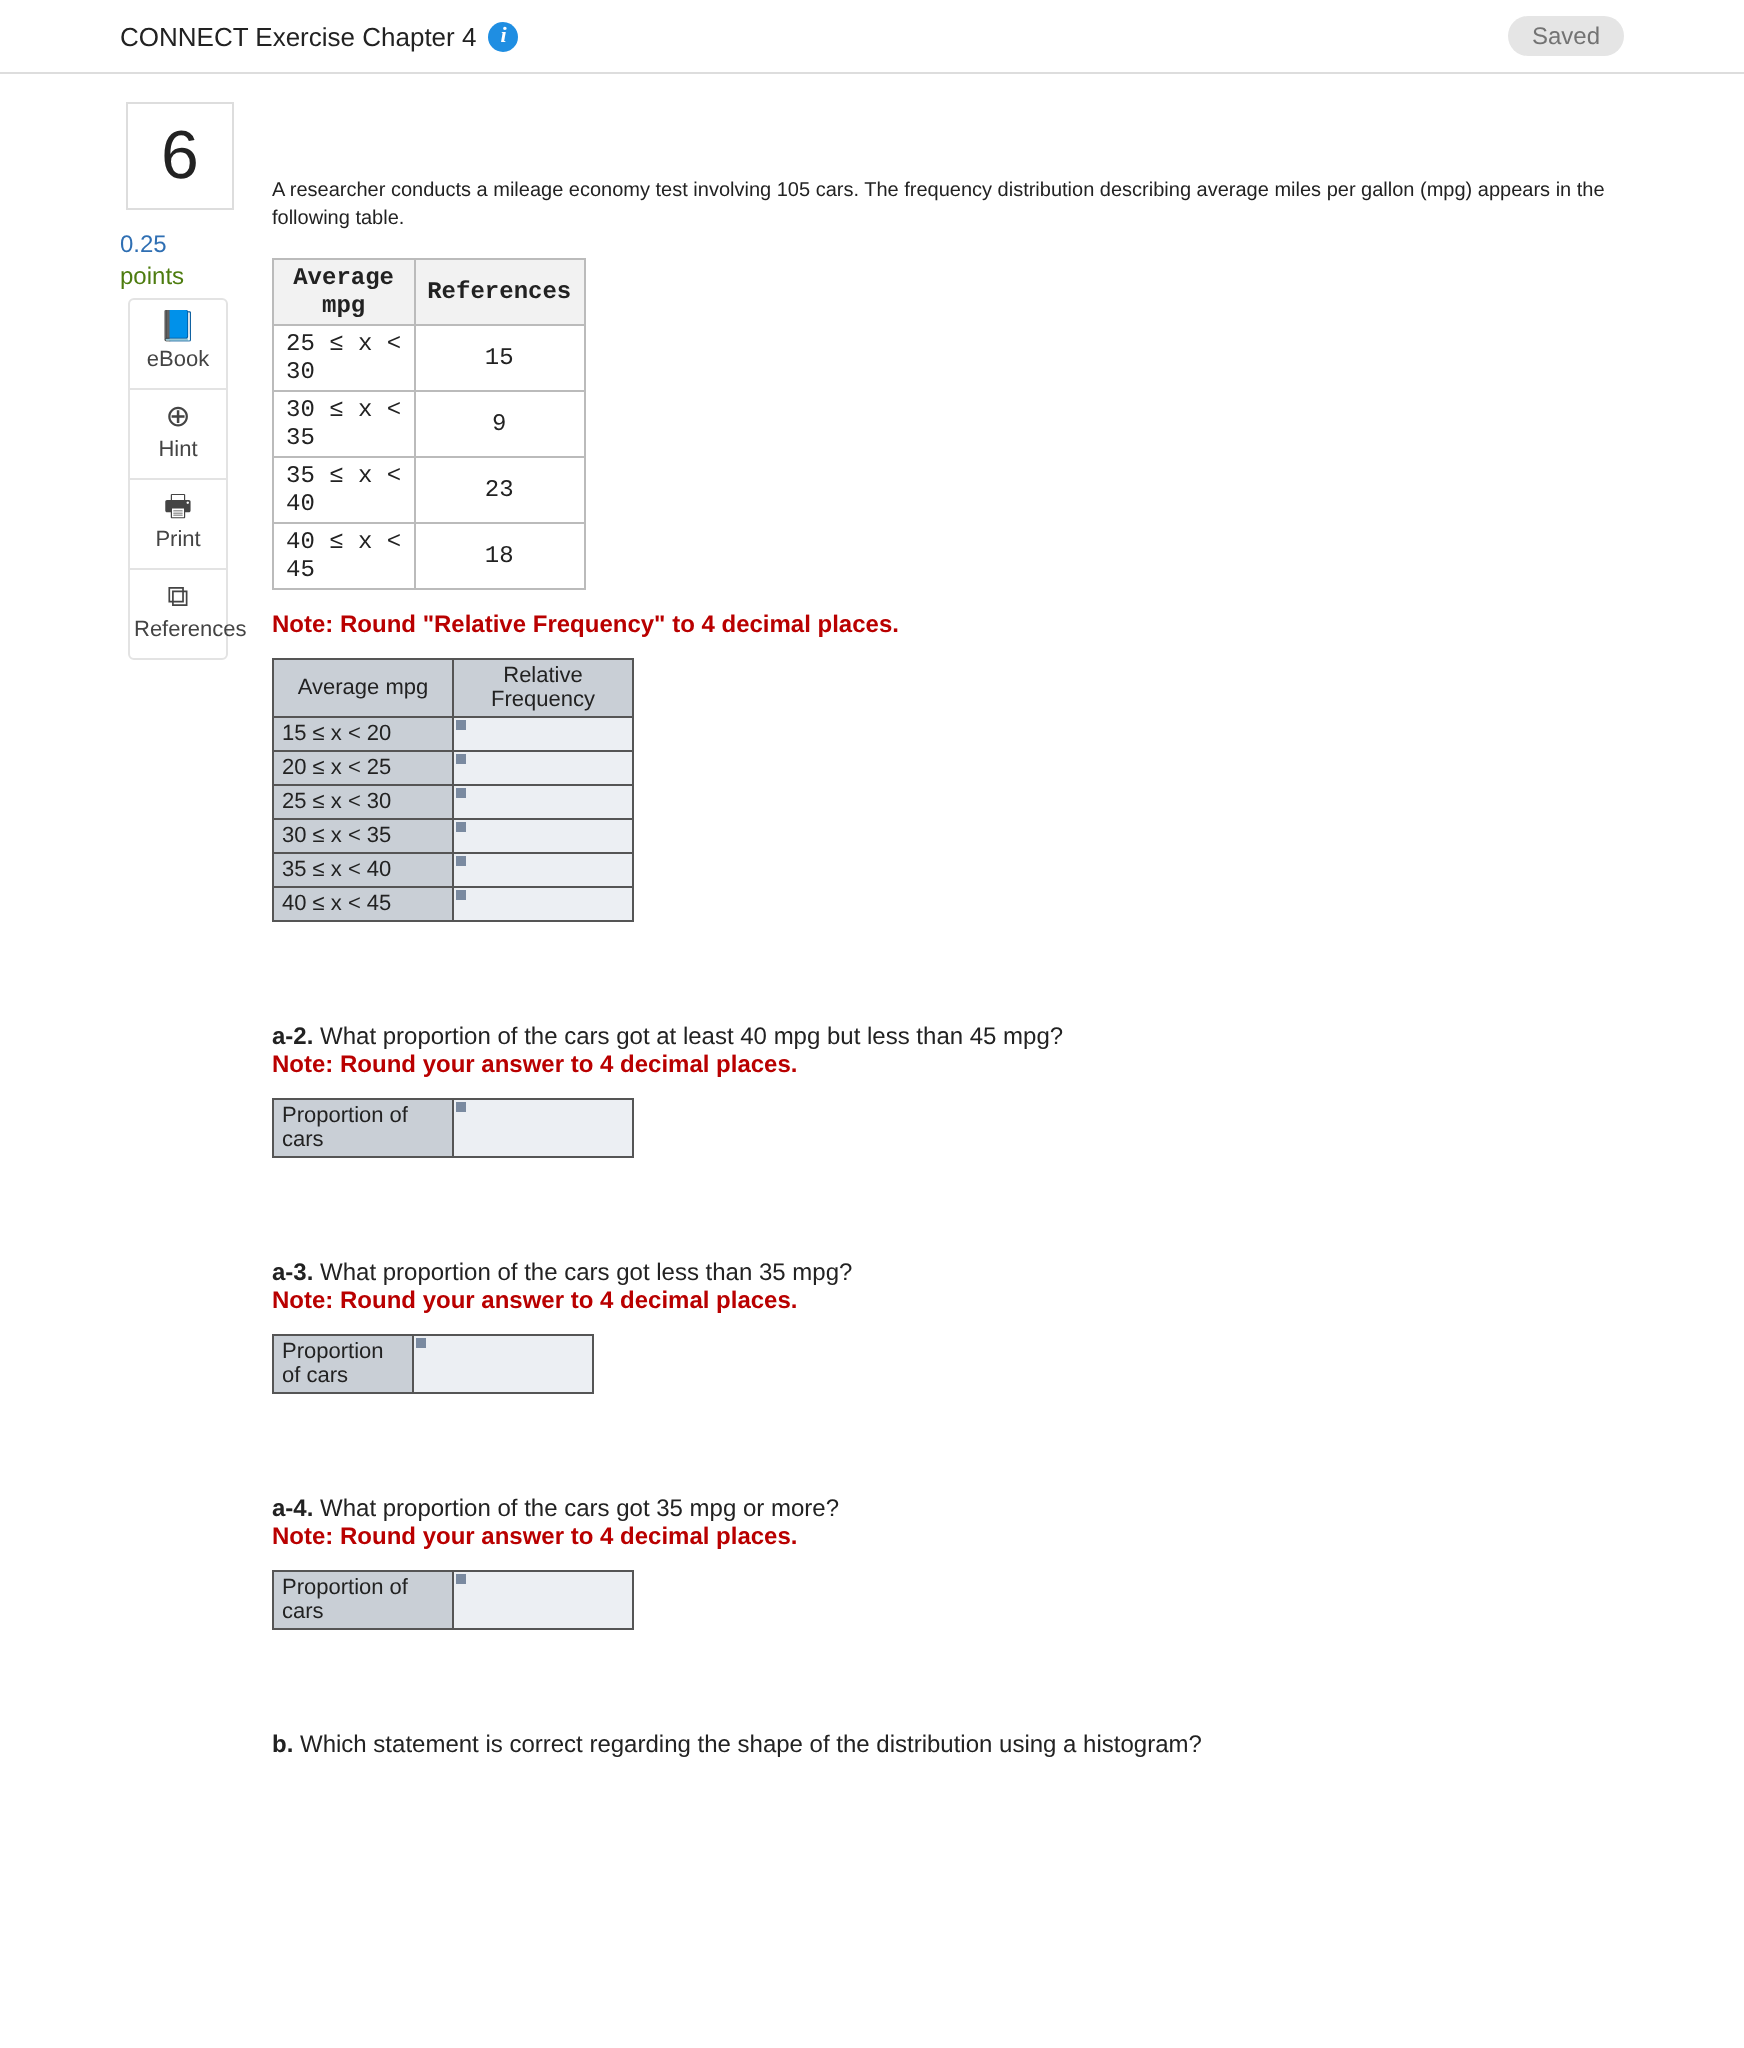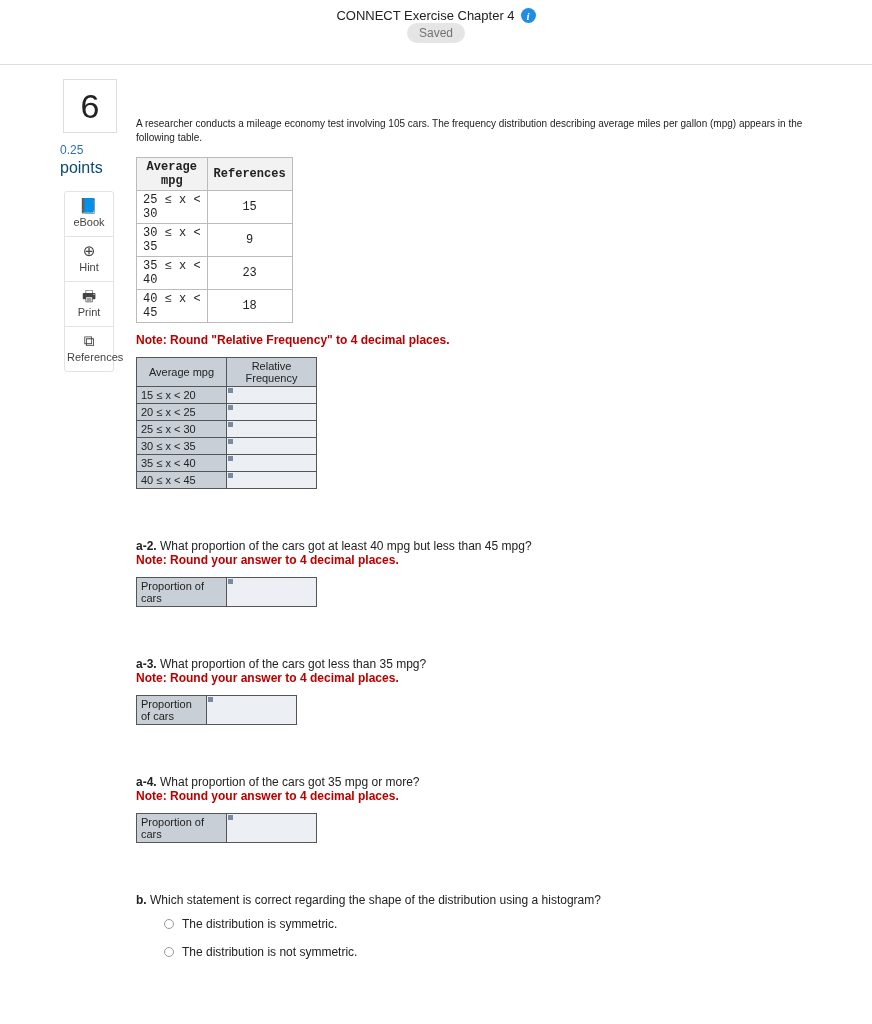--- a/index.html
+++ b/index.html
@@ -7,23 +7,22 @@
     margin: 0;
     font-family: Arial, Helvetica, sans-serif;
     font-size: 12px;
     color: #222;
     background: #fff;
   }
   .topbar {
     display: flex;
     align-items: center;
     justify-content: space-between;
-    padding: 8px 60px 21px 60px;
+    padding: 8px 60px 8px 60px;
     border-bottom: 1px solid #ddd;
-    flex-direction: column;
   }
   .topbar-left {
     display: flex;
     align-items: center;
     gap: 6px;
     font-size: 13px;
   }
   .info-icon {
     display: inline-flex;
     align-items: center;
@@ -64,23 +63,23 @@
     font-weight: 400;
     margin-bottom: 10px;
     margin-left: 3px;
   }
   .points {
     color: #2f6fb3;
     font-size: 12px;
     margin-bottom: 2px;
   }
   .points-label {
-    color: #0c4a6e;
-    font-size: 16px;
-    margin-bottom: 14px;
+    color: #4d7c0f;
+    font-size: 12px;
+    margin-bottom: 4px;
   }
   .side-stack {
     border: 1px solid #e3e3e3;
     border-radius: 3px;
     width: 50px;
     margin-left: 4px;
   }
   .side-item {
     text-align: center;
     padding: 6px 2px 8px 2px;
@@ -312,26 +311,16 @@
           <td class="ans-input-cell"></td>
         </tr>
       </tbody>
         </table>
     </div>
 
     <div class="section">
       <div>
         <span class="part-label">b.</span><span> Which statement is correct regarding the shape of the distribution using a histogram?</span>
       </div>
-      <div id="b-options">
-          <div class="radio-row">
-            <span class="radio-circle"></span>
-            <span>The distribution is symmetric.</span>
-          </div>
-          <div class="radio-row">
-            <span class="radio-circle"></span>
-            <span>The distribution is not symmetric.</span>
-          </div>
-        </div>
     </div>
 
   </div>
 </div>
 
 </body></html>

